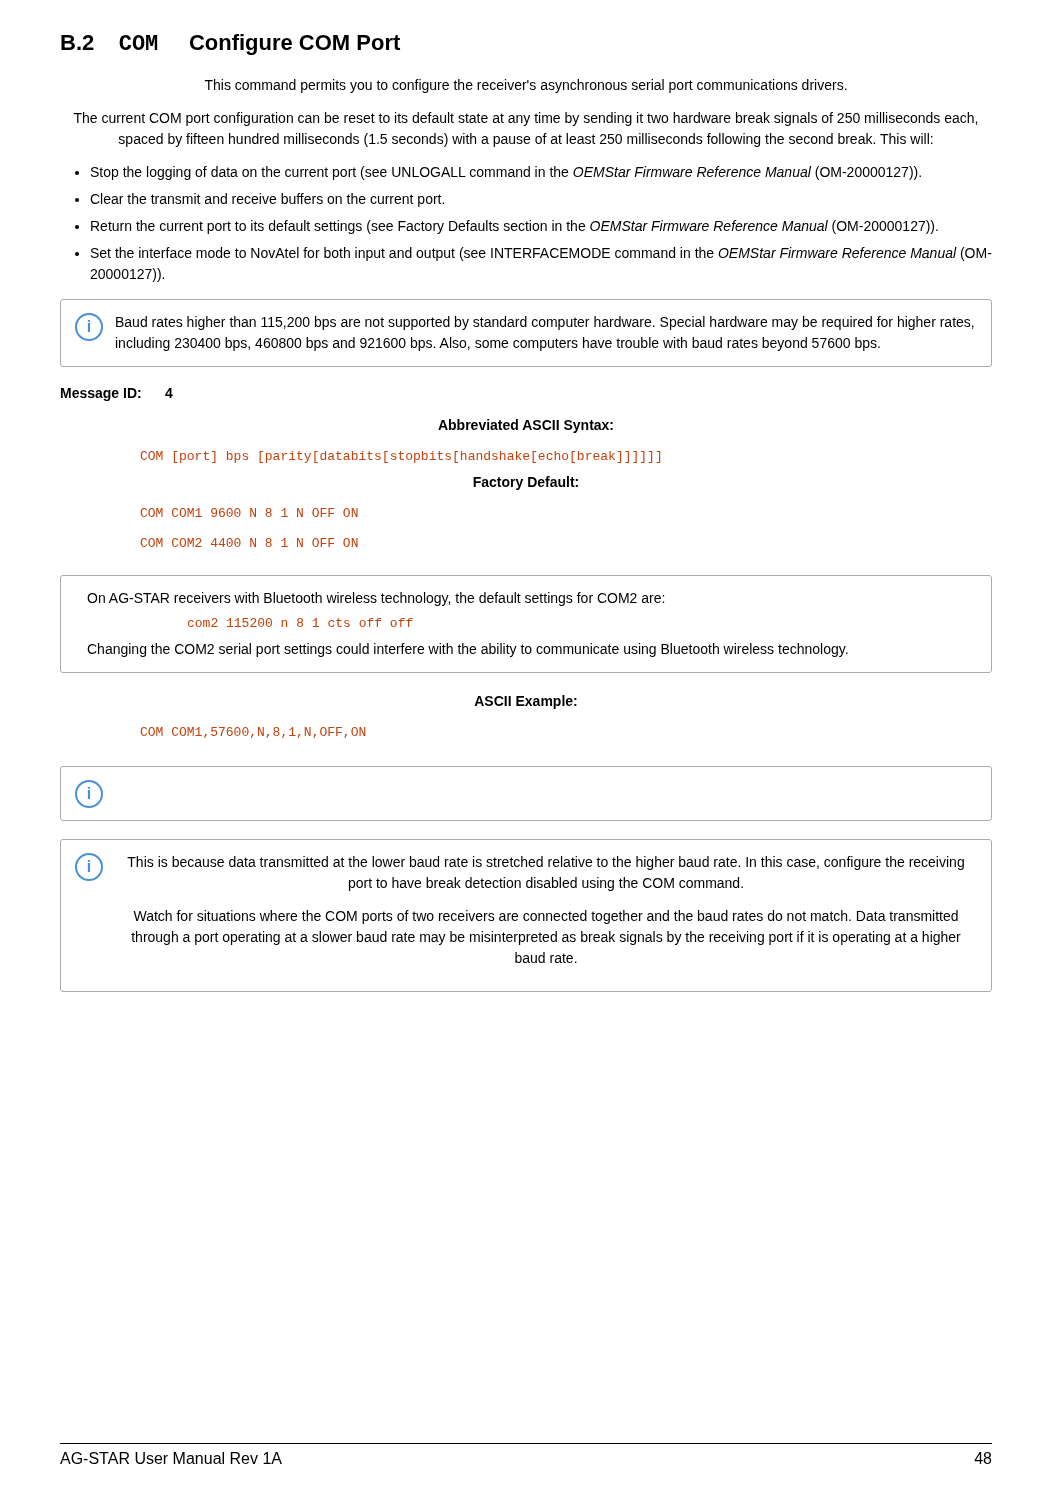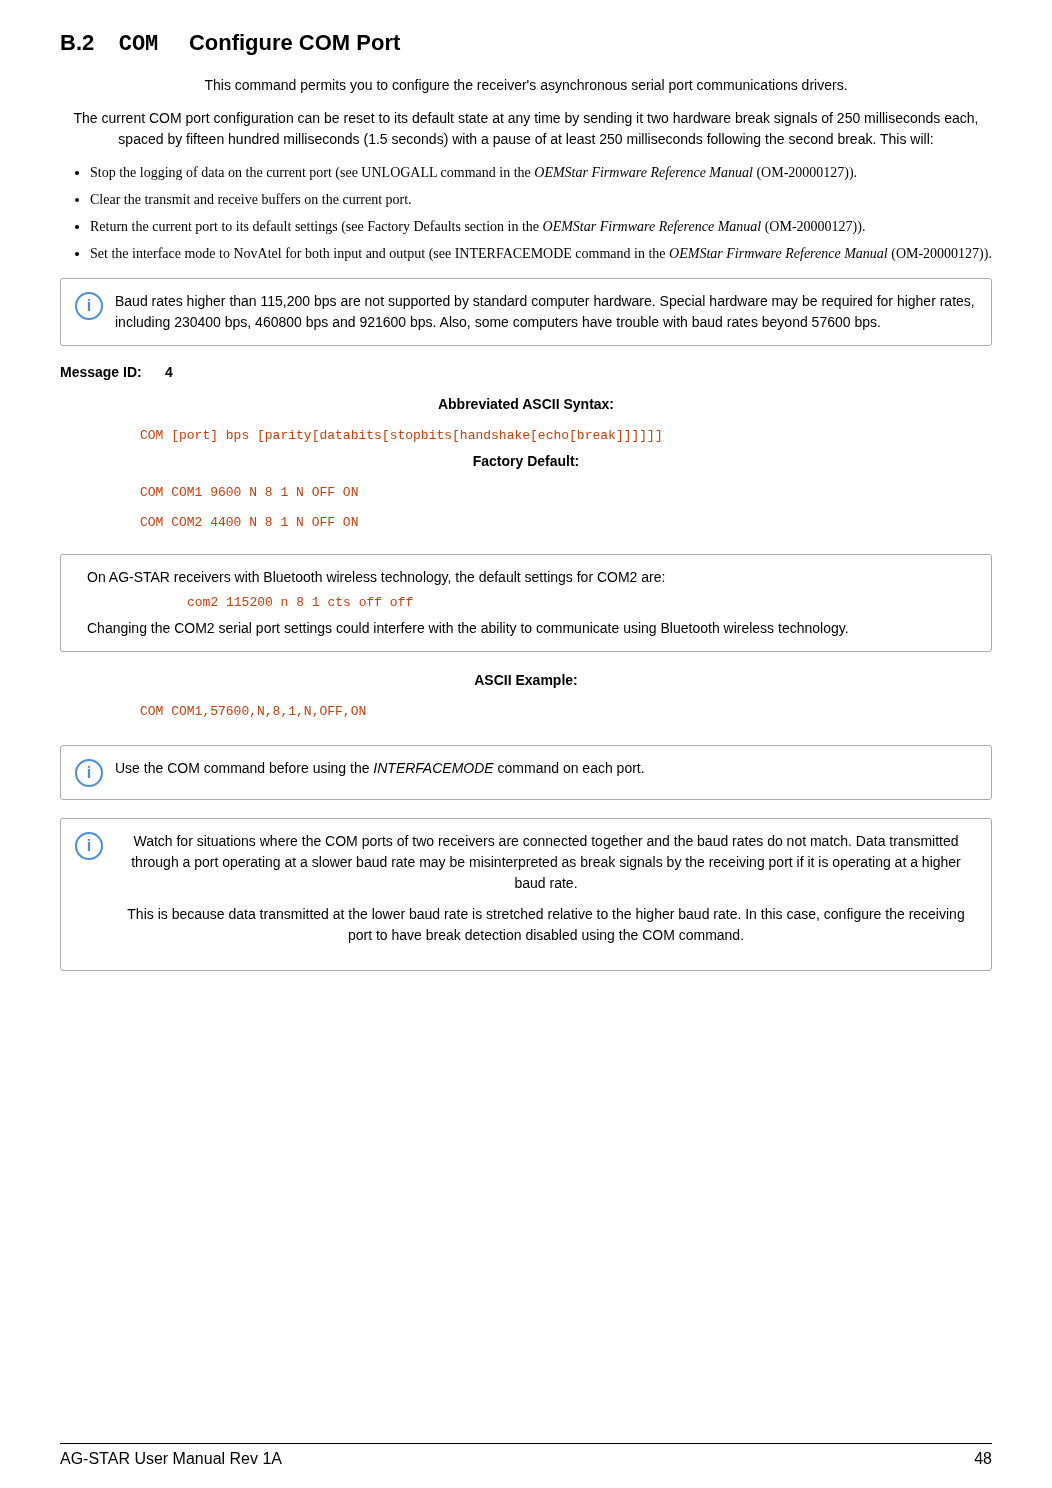--- a/index.html
+++ b/index.html
@@ -29,21 +29,20 @@
       font-weight: bold;
     }
     p {
       margin-bottom: 12px;
       line-height: 1.5;
       text-align: center;
     }
     ul {
       margin: 0 0 14px 0;
       padding-left: 30px;
-      font-family: Liberation Serif, serif;
     }
     ul li {
       margin-bottom: 6px;
       line-height: 1.5;
     }
     em {
       font-style: italic;
     }
     .info-box {
       border: 1px solid #aaa;
@@ -199,31 +198,28 @@
 
   
   <div class="ascii-example-block">
     <p class="section-label">ASCII Example:</p>
     <div class="code-block">COM COM1,57600,N,8,1,N,OFF,ON</div>
   </div>
 
   
   <div class="info-box">
     <div class="icon-circle">i</div>
-    <div class="box-content">
-      <span>Use the COM command before using the </span><em>INTERFACEMODE</em><span> command on each port.</span>
-    </div>
   </div>
 
   
   <div class="info-box" style="align-items: flex-start;">
     <div class="icon-circle">i</div>
     <div class="box-content">
+      <p>This is because data transmitted at the lower baud rate is stretched relative to the higher baud rate. In this case, configure the receiving port to have break detection disabled using the COM command.</p>
       <p style="margin-bottom:10px;">Watch for situations where the COM ports of two receivers are connected together and the baud rates do not match. Data transmitted through a port operating at a slower baud rate may be misinterpreted as break signals by the receiving port if it is operating at a higher baud rate.</p>
-      <p>This is because data transmitted at the lower baud rate is stretched relative to the higher baud rate. In this case, configure the receiving port to have break detection disabled using the COM command.</p>
     </div>
   </div>
 
   
   <div class="footer">
     <span>AG-STAR User Manual Rev 1A</span>
     <span>48</span>
   </div>
 
 </div>

